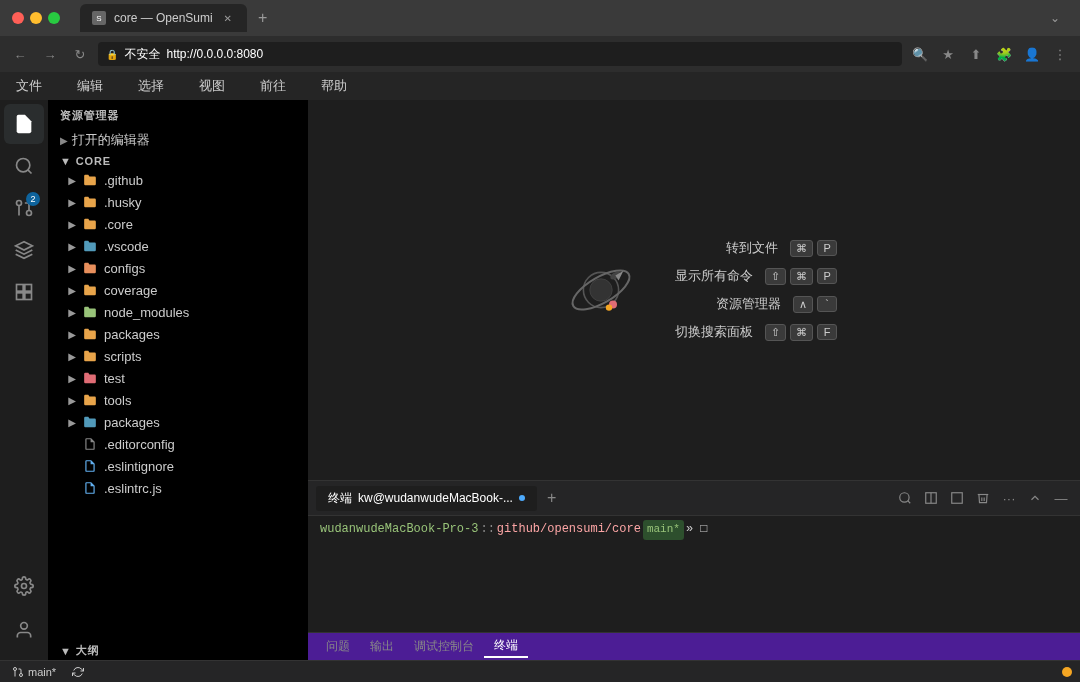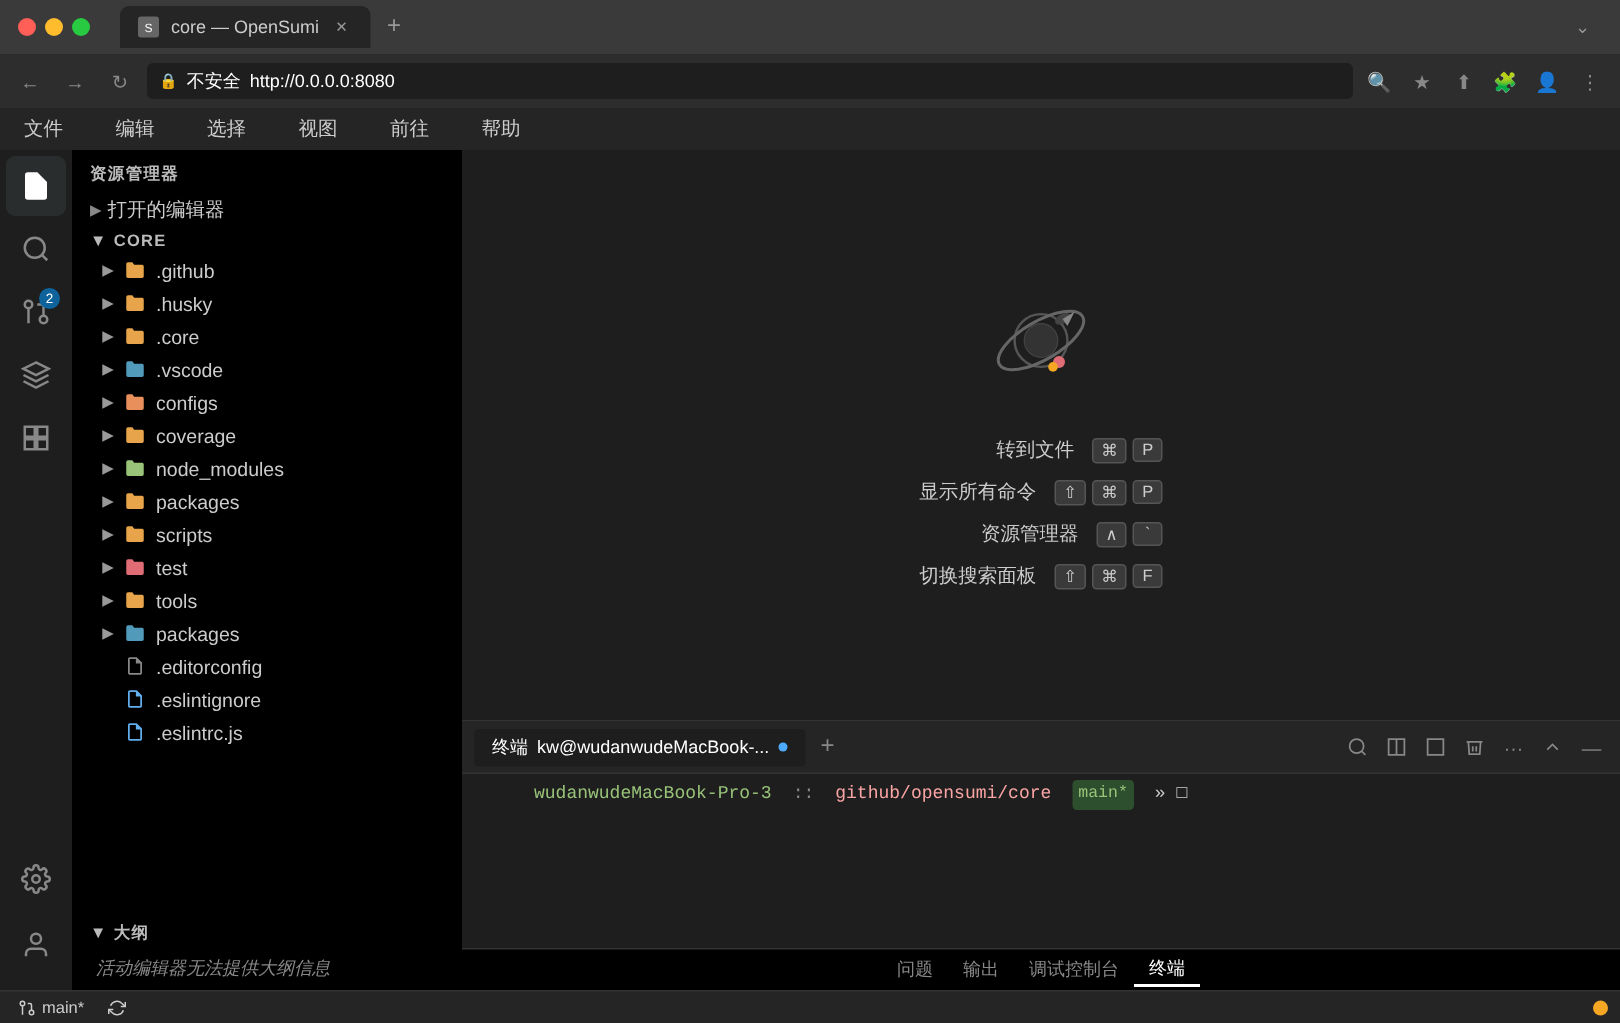--- a/index.html
+++ b/index.html
@@ -351,21 +351,21 @@
       flex-direction: column;
       background: #1e1e1e;
       overflow: hidden;
     }
 
     .editor-area {
       flex: 1;
       display: flex;
       align-items: center;
       justify-content: center;
-      flex-direction: column;
+      flex-direction: row;
       gap: 24px;
       background: #1e1e1e;
     }
 
     
     .logo-area {
       display: flex;
       align-items: center;
       justify-content: center;
     }
@@ -491,46 +491,44 @@
       background: #1e1e1e;
       padding: 4px 12px;
       font-family: 'Menlo', 'Monaco', 'Courier New', monospace;
       font-size: 12px;
       overflow: hidden;
     }
 
     .terminal-prompt {
       display: flex;
       align-items: center;
-      gap: 14px;
+      gap: 2px;
       color: #ccc;
       line-height: 1.6;
-      margin-left: 36px;
     }
 
     .prompt-user { color: #98c379; }
     .prompt-path { color: #fca5a5; }
     .prompt-branch { 
       background: #2d4f2d;
       color: #98c379;
       padding: 1px 4px;
       border-radius: 3px;
       font-size: 11px;
     }
 
     
     .bottom-tabs {
       height: 28px;
-      background: #000000;
+      background: #4c1d95;
       display: flex;
       align-items: center;
       padding: 0 8px;
       border-top: 1px solid #333;
       flex-shrink: 0;
-      justify-content: center;
     }
 
     .bottom-tab {
       color: #888;
       font-size: 12px;
       padding: 2px 10px;
       cursor: pointer;
     }
 
     .bottom-tab.active {
@@ -850,21 +848,20 @@
         </div>
         <span>.eslintrc.js</span>
       </div>
     </div>
 
     <div class="outline-section">
       <div class="tree-section-label">
         <span class="chevron">▼</span>
         <span>大纲</span>
       </div>
-      <div class="outline-empty">活动编辑器无法提供大纲信息</div>
     </div>
   </div>
 
   <div class="main-area">
 
     <div class="editor-area">
 
       <div class="logo-area">
         <svg class="logo-svg" viewBox="0 0 120 100">
 

